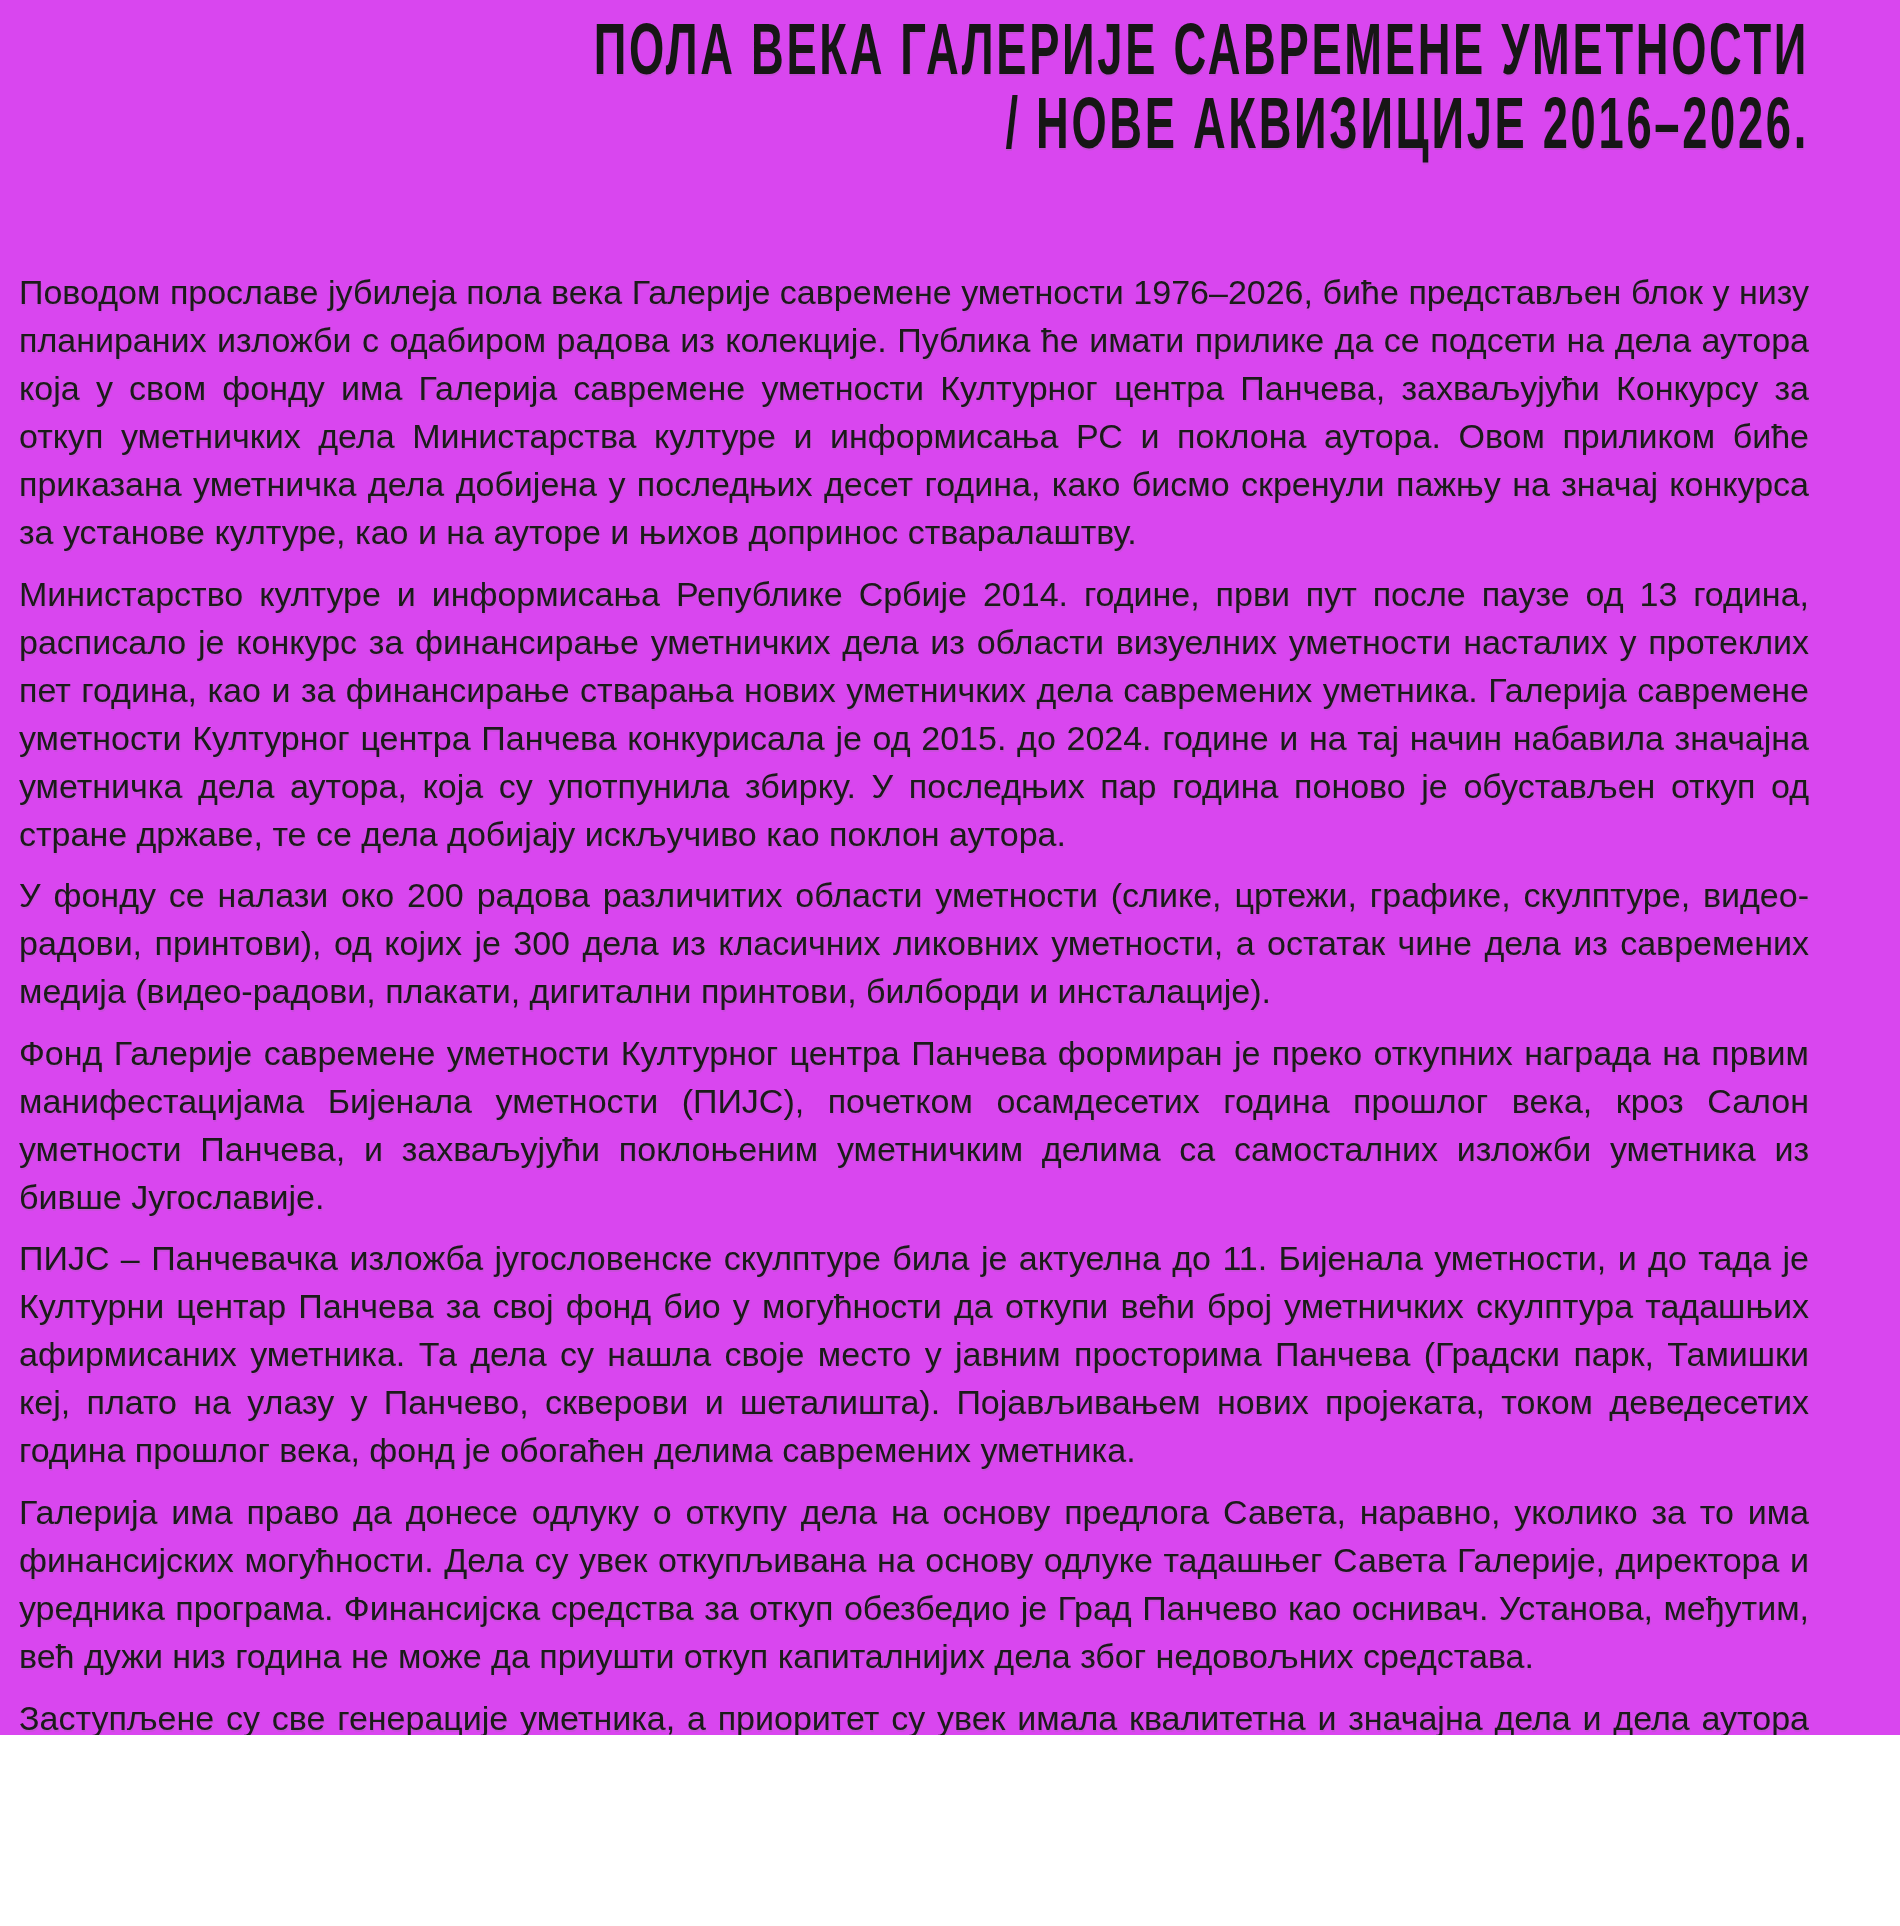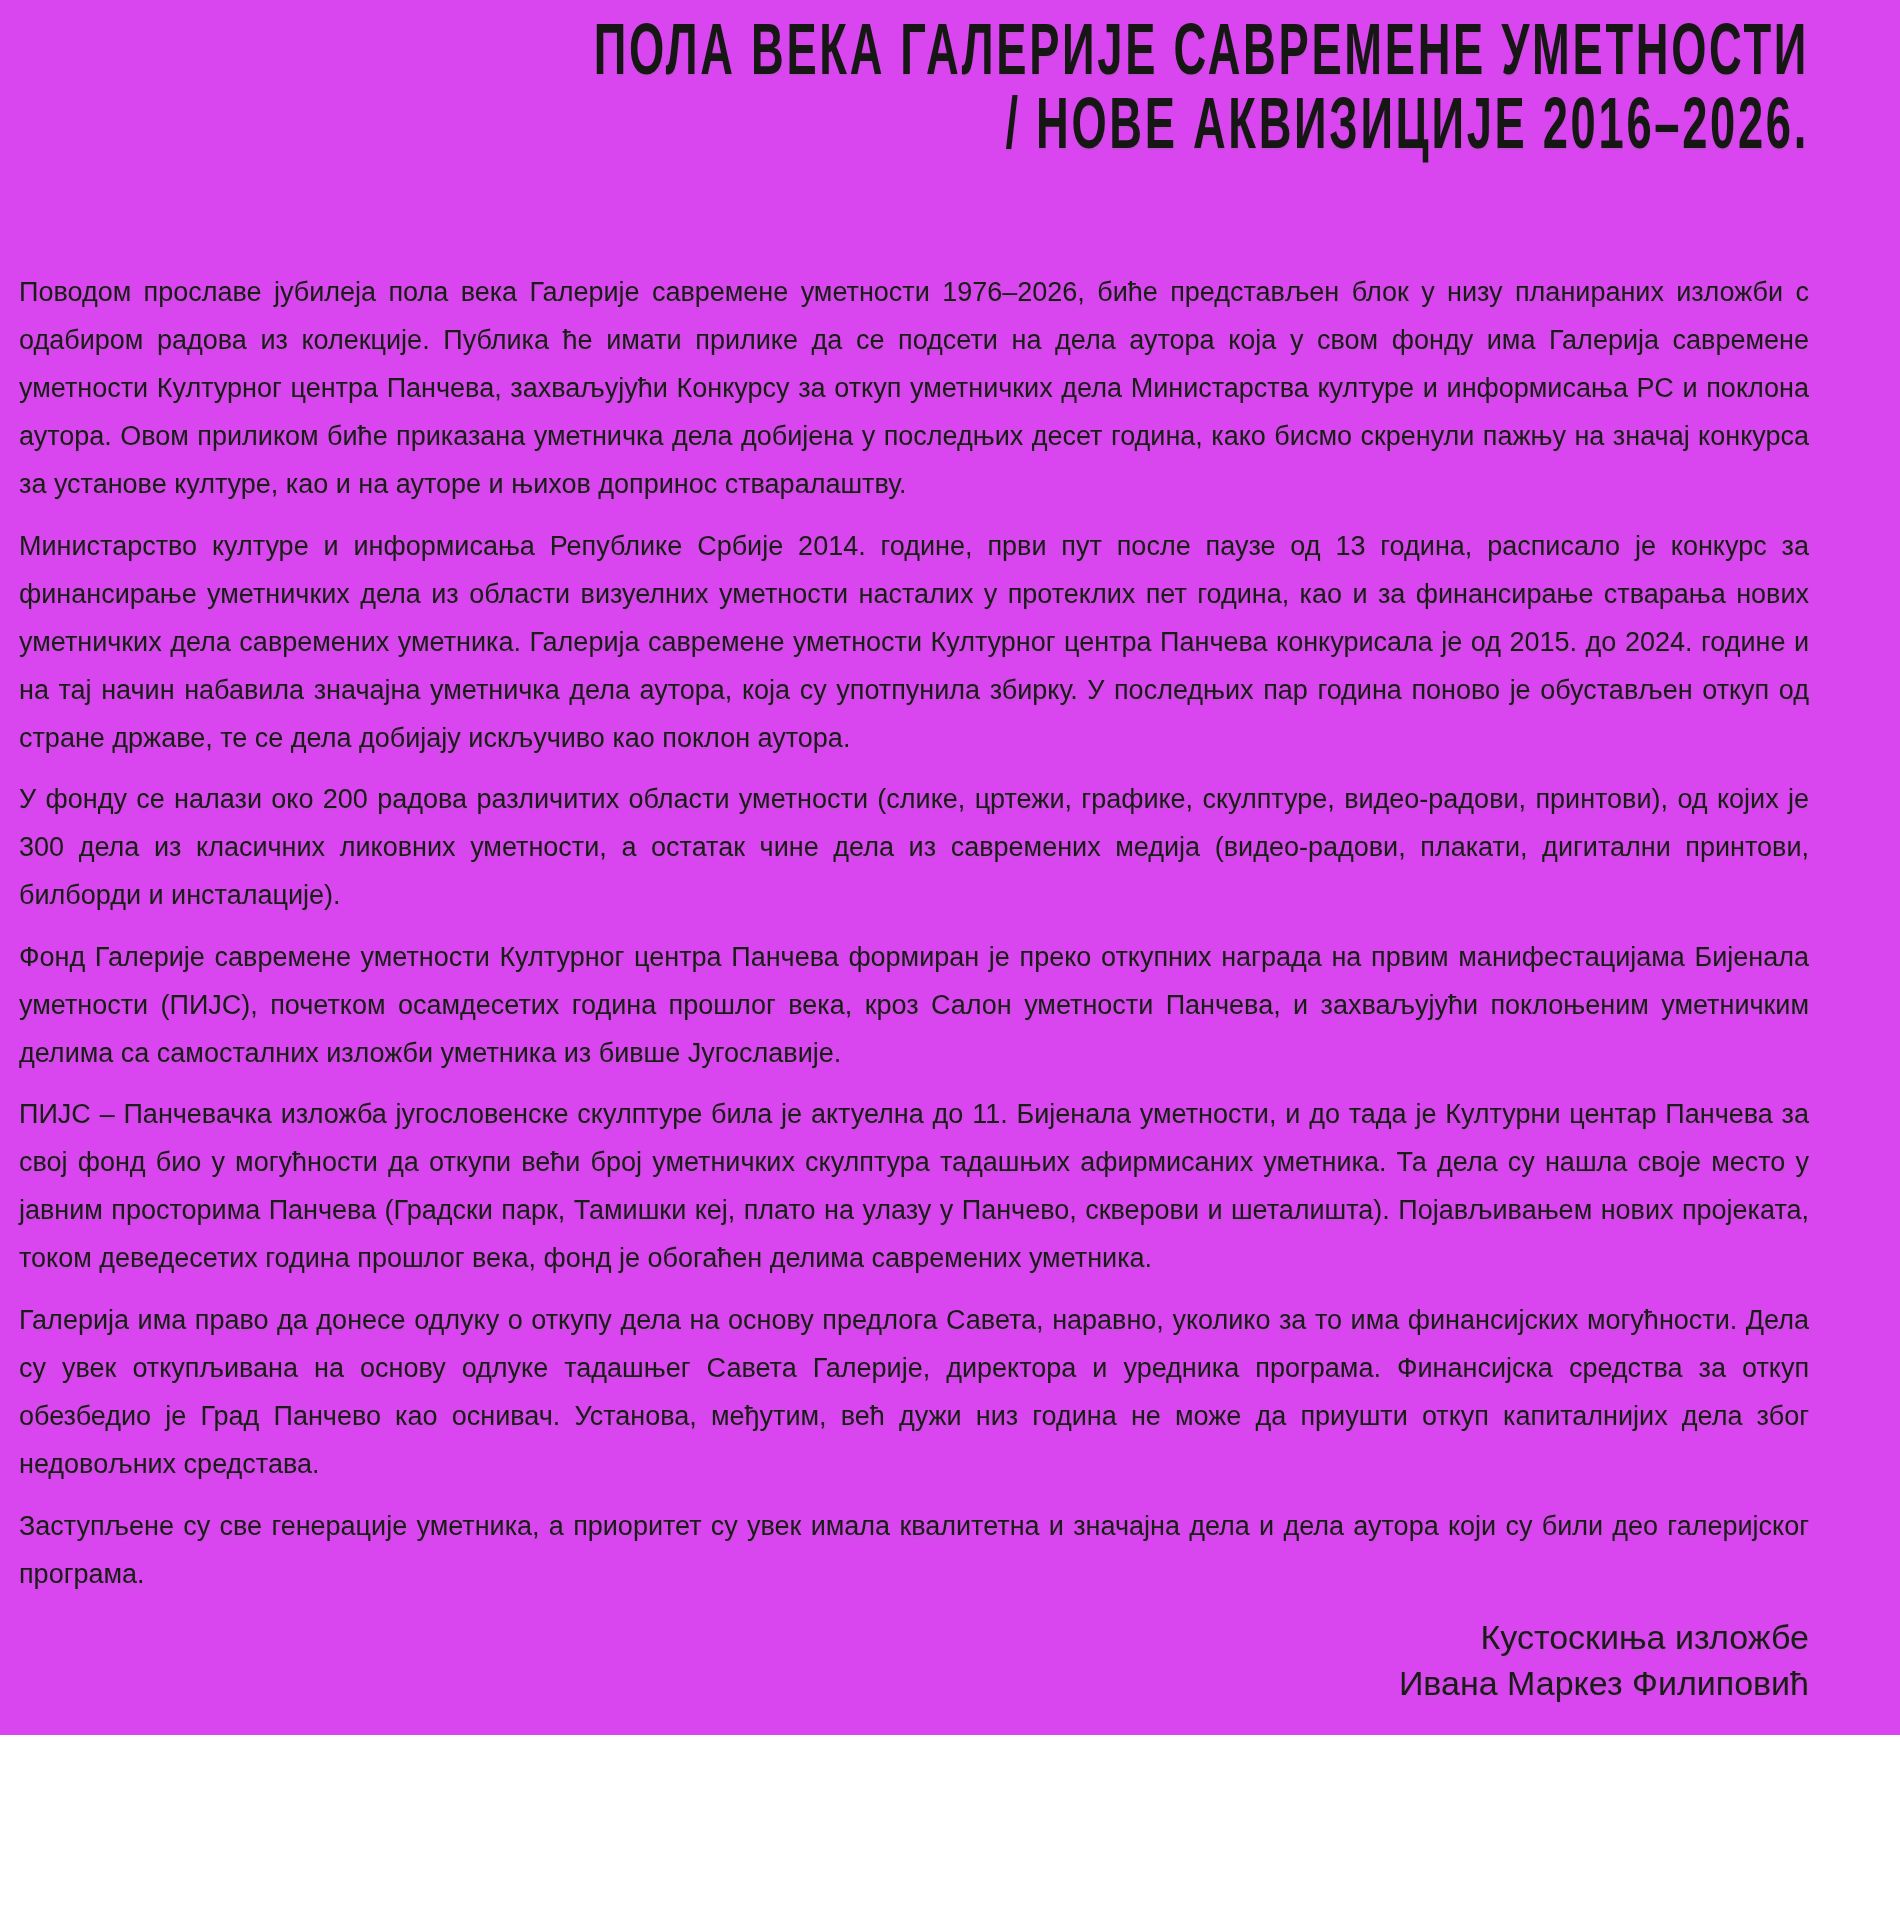--- a/index.html
+++ b/index.html
@@ -31,21 +31,21 @@
     transform-origin: 100% 0;
     color: #161615;
     text-shadow: 0.8px 1.5px 0 rgba(110,110,110,0.18);
   }
   .title .title-line {
     display: block;
     white-space: nowrap;
   }
   .body-text p {
     margin: 0 0 13.6px 0;
-    font-size: 27px;
+    font-size: 34px;
     line-height: 48px;
     text-align: justify;
     text-justify: inter-word;
     hyphens: auto;
     -webkit-hyphens: auto;
     color: #1b1b1a;
     text-shadow: 0.8px 1.5px 0 rgba(120,120,120,0.16);
   }
   .body-text p:last-child {
     margin-bottom: 16px;

